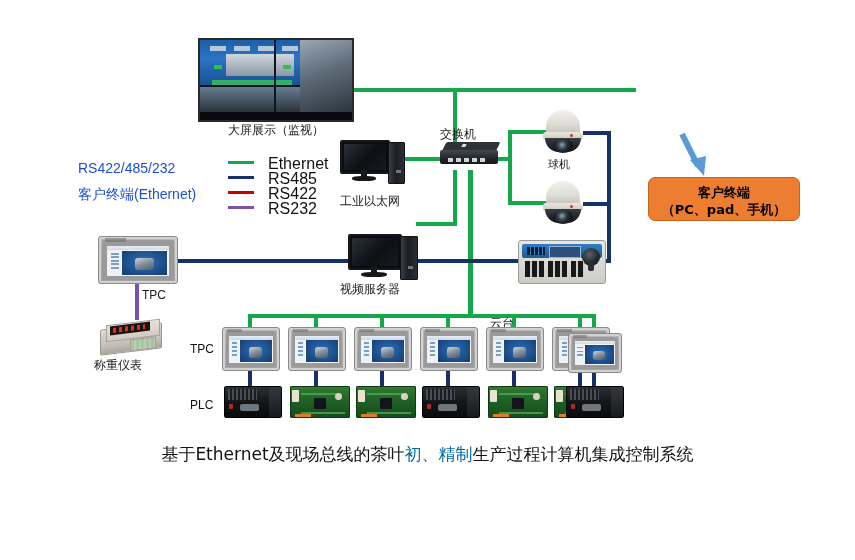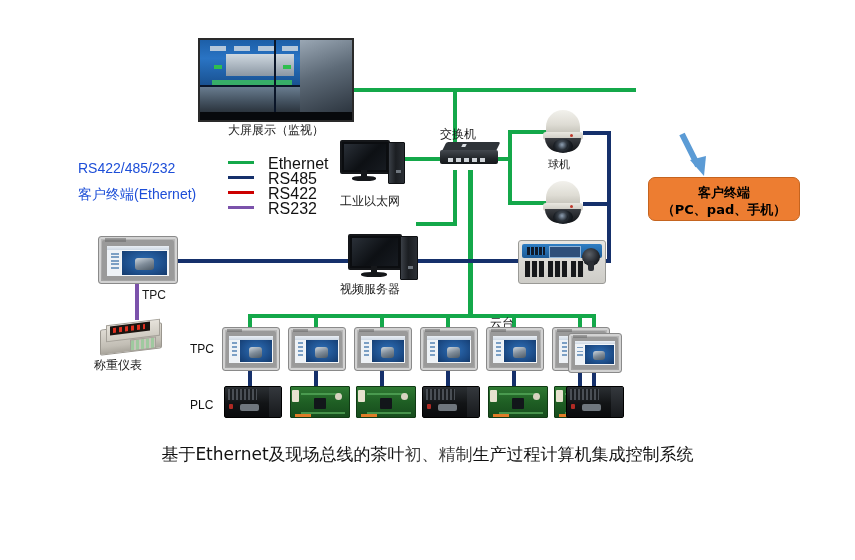--- a/index.html
+++ b/index.html
@@ -106,21 +106,21 @@
 
   
   .legend{position:absolute;left:228px;top:155px;}
   .lg-row{position:relative;height:15px;}
   .lg-sw{position:absolute;left:0;top:6px;width:26px;height:3px;}
   .lg-tx{position:absolute;left:40px;top:0;font-size:16px;color:#111;}
 
   .side-txt{position:absolute;font-size:14px;color:#1d4ed8;font-family:Liberation Sans, sans-serif;white-space:nowrap;}
 
   .caption{position:absolute;left:0;top:443px;width:855px;text-align:center;font-size:17px;color:#111;font-family:"DejaVu Sans","Liberation Sans",sans-serif;}
-  .caption .red{color:#404040;}
+  .caption .red{color:#0369a1;}
 
   .rowlabel{position:absolute;font-size:12px;color:#111;font-weight:500;}
   .arrow{position:absolute;}
 </style>
 </head>
 <body>
 
 <div id="canvas">
 
   <div class="line eth abs" style="left:350px;top:88px;width:286px;height:4px;"></div>

